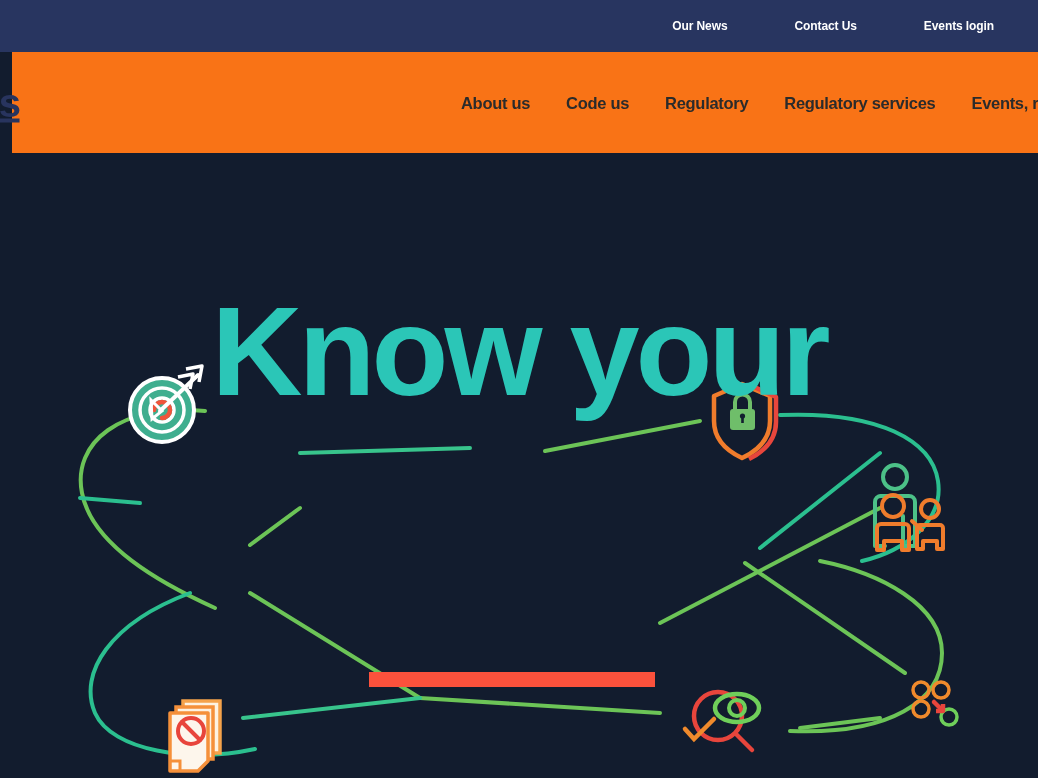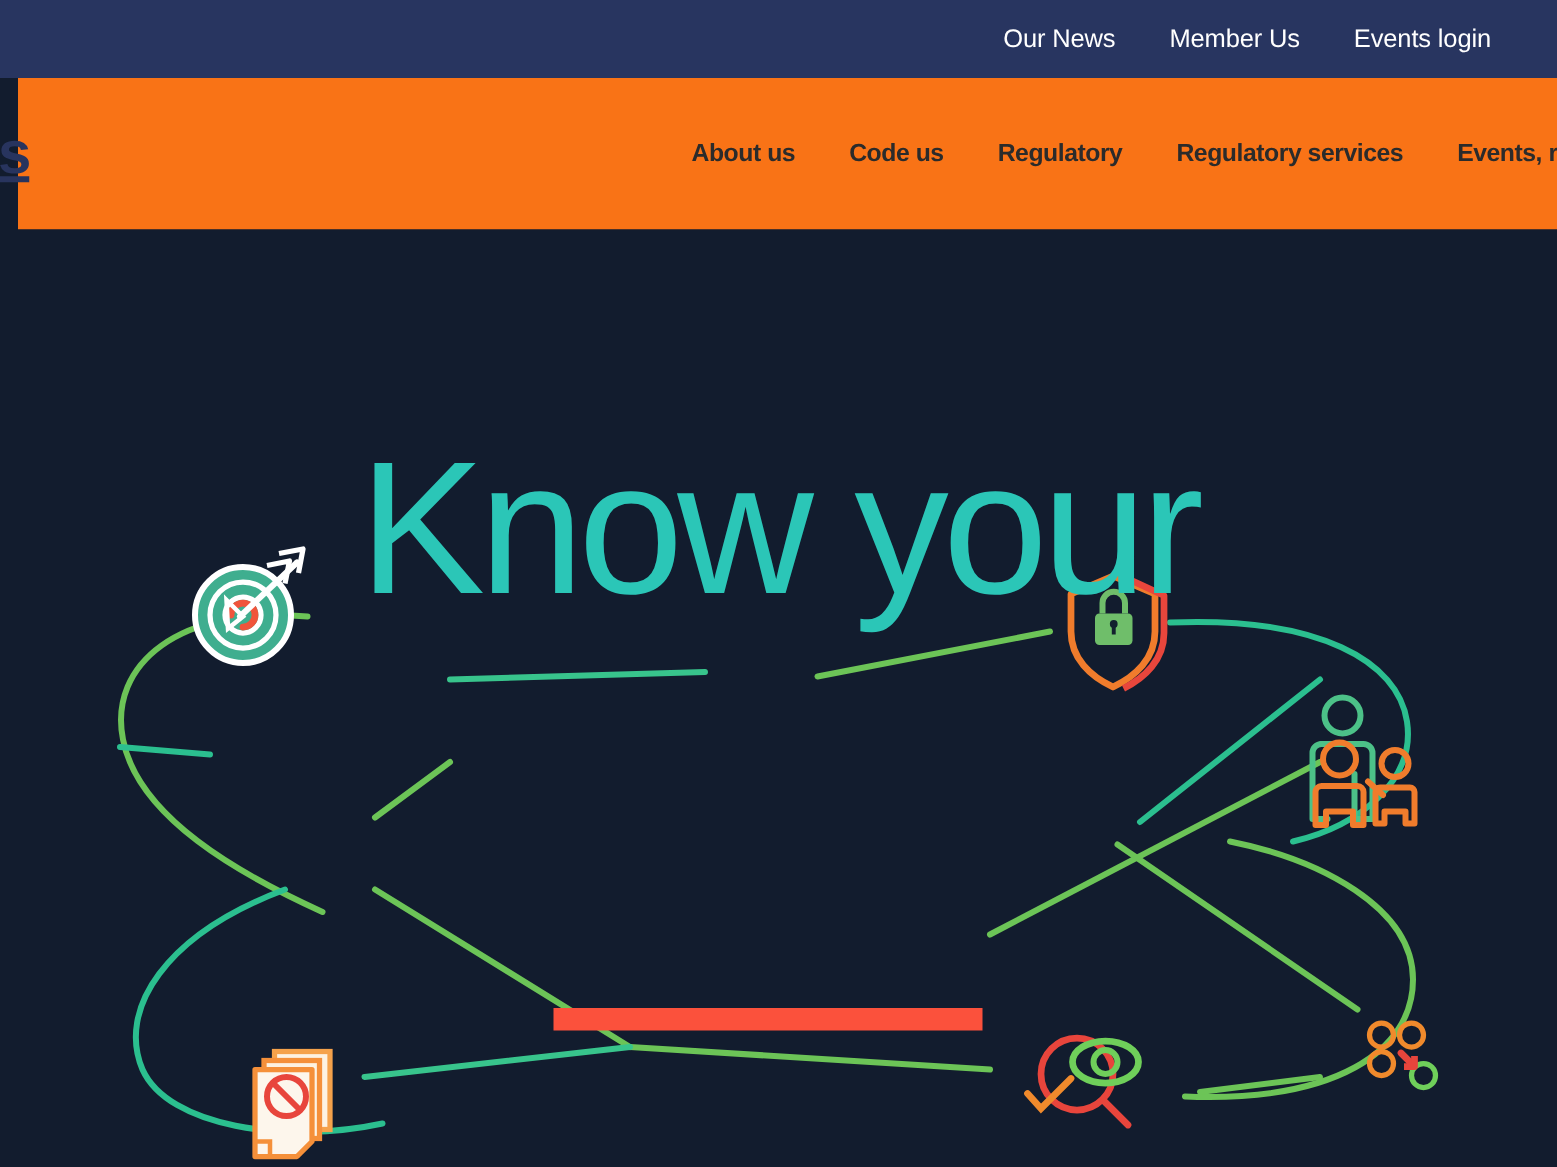--- a/index.html
+++ b/index.html
@@ -14,26 +14,27 @@
   
   .topbar{
     height:52px; width:100%;
     background:#283560;
     display:flex; align-items:center; justify-content:flex-end;
     padding-right:44px;
   }
   .topbar-links{ display:flex; align-items:center; gap:36px; }
   .topbar-link{
     color:#ffffff;
-    font-size:17px;
-    font-weight:400;
+    font-size:12px;
+    font-weight:700;
     letter-spacing:-0.1px;
     text-decoration:none;
     white-space:nowrap;
     cursor:pointer;
+    margin-left:31px;
   }
 
   
   .header{
     height:101px; width:100%;
     background:#f97316;
     display:flex; align-items:center;
     position:relative;
     margin-left:12px;
   }
@@ -84,21 +85,21 @@
     left:0; top:0;
     width:1038px; height:625px;
     pointer-events:none;
   }
   .title-line1{
     position:absolute;
     left:0; right:0; top:136px;
     text-align:center;
     font-size:126px;
     line-height:1;
-    font-weight:400;
+    font-weight:700;
     letter-spacing:-4px;
     color:#2bc6b7;
     white-space:nowrap;
   }
   .title-line2{
     position:absolute;
     left:0; right:0; top:250px;
     text-align:center;
     font-size:126px;
     line-height:1;
@@ -113,21 +114,21 @@
     width:286px; height:15px;
     background:#fb513c;
   }
 </style>
 </head>
 <body>
 
 <div class="topbar">
   <nav class="topbar-links">
     <a class="topbar-link" href="#">Our News</a>
-    <a class="topbar-link" href="#">Member Us</a>
+    <a class="topbar-link" href="#">Contact Us</a>
     <a class="topbar-link" href="#">Events login</a>
   </nav>
 </div>
 
 <header class="header">
   <a class="logo" href="#">ss</a>
   <nav class="mainnav">
     <a class="nav-link" href="#">About us</a>
     <a class="nav-link" href="#">Code us</a>
     <a class="nav-link" href="#">Regulatory</a>

